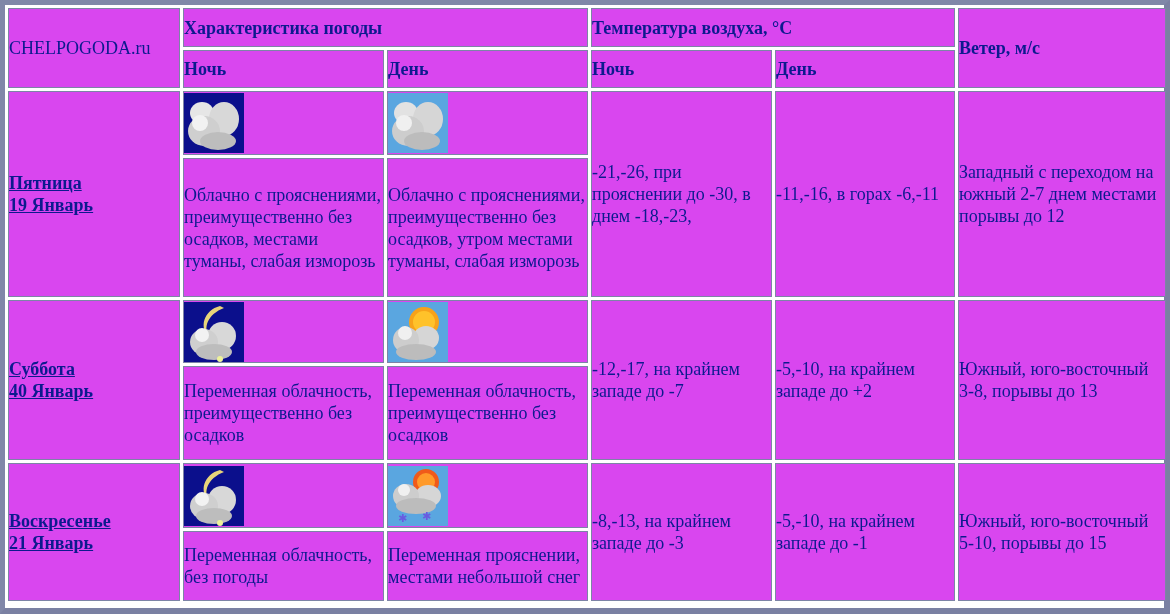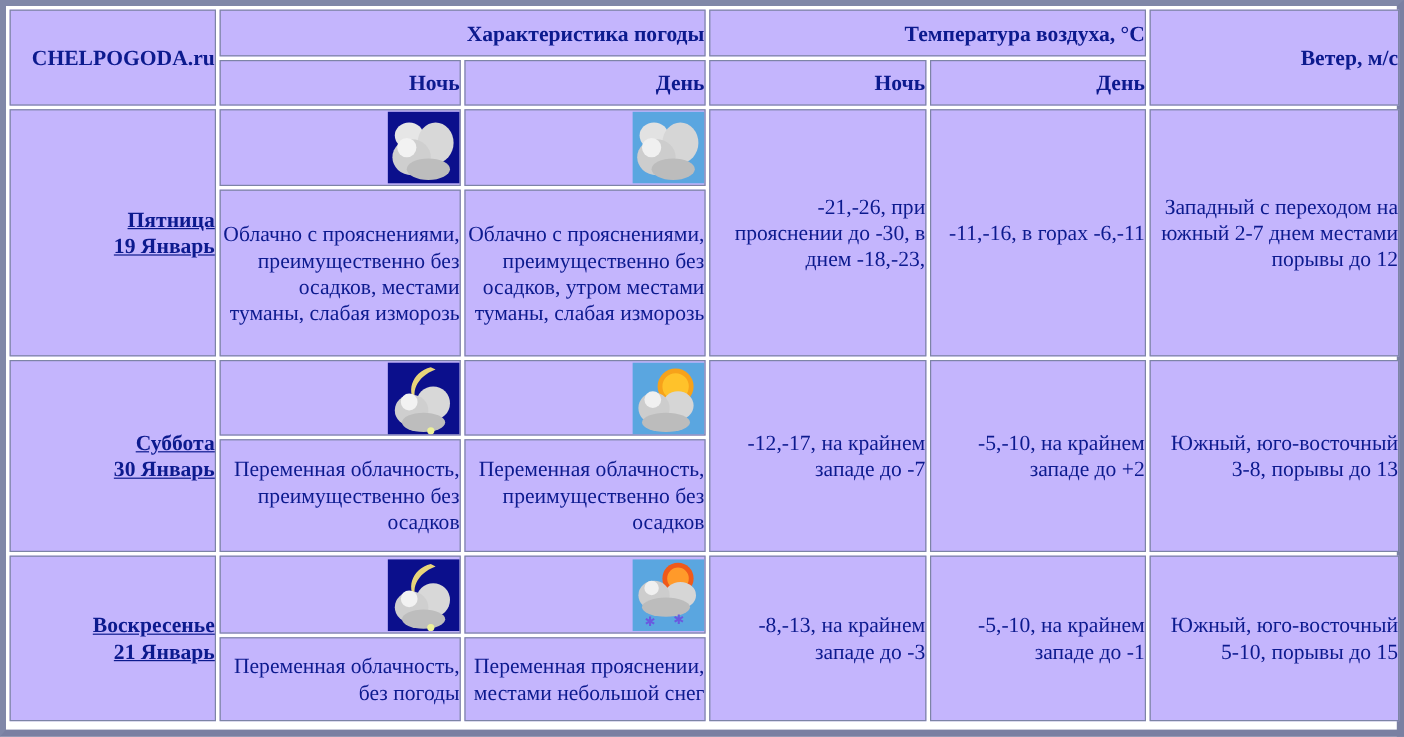--- a/index.html
+++ b/index.html
@@ -12,27 +12,27 @@
   }
   table.forecast {
     position:absolute; left:5px; top:5px;
     border-collapse:separate; border-spacing:3px;
     table-layout:fixed;
     font-family:"Liberation Serif", "DejaVu Serif", serif;
     color:#0c1a8e;
   }
   table.forecast td {
     border:1px solid #7d84a6;
-    text-align:right; vertical-align:middle;
+    text-align:left; vertical-align:middle;
     padding:0;
     font-size:18px; line-height:22px;
-    background:#c4b5fd;
+    background:#d946ef;
   }
   td.hdr { font-weight:bold; font-size:17.5px; }
-  td.brand { font-weight:bold; font-size:17px; }
+  td.brand { font-weight:normal; font-size:17px; }
   td.day { font-weight:bold; font-size:18px;text-decoration:underline; }
   .icon { display:inline-block; width:60px; height:60px; vertical-align:middle; }
   .icon svg { display:block; }
 </style>
 </head>
 <body>
 
 <div class="frame"></div>
 
 <table class="forecast">
@@ -92,21 +92,21 @@
     <td rowspan="2">Западный с переходом на южный 2-7 днем местами порывы до 12</td>
   </tr>
   <tr style="height:139px">
     <td>Облачно с прояснениями, преимущественно без осадков, местами туманы, слабая изморозь</td>
     <td>Облачно с прояснениями, преимущественно без осадков, утром местами туманы, слабая изморозь</td>
   </tr>
 
   <tr style="height:63px">
     <td class="day" rowspan="2">
       <span>Суббота</span><br>
-      <span>30 Январь</span>
+      <span>40 Январь</span>
     </td>
     <td>
       <span class="icon">
         <svg width="60" height="60" viewBox="0 0 60 60">
               <rect width="60" height="60" fill="#0b0f8c"></rect>
           <path d="M36 4 C 20 8, 14 26, 26 36 C 18 26, 24 12, 40 6 Z" fill="#e8d47a"></path>
           <ellipse cx="38" cy="34" rx="14" ry="14" fill="#d8d8d8"></ellipse>
               <ellipse cx="20" cy="40" rx="14" ry="13" fill="#cfcfcf"></ellipse>
           <ellipse cx="30" cy="50" rx="18" ry="8" fill="#bdbdbd"></ellipse>
               <ellipse cx="18" cy="33" rx="7" ry="7" fill="#f2f2f2"></ellipse>

